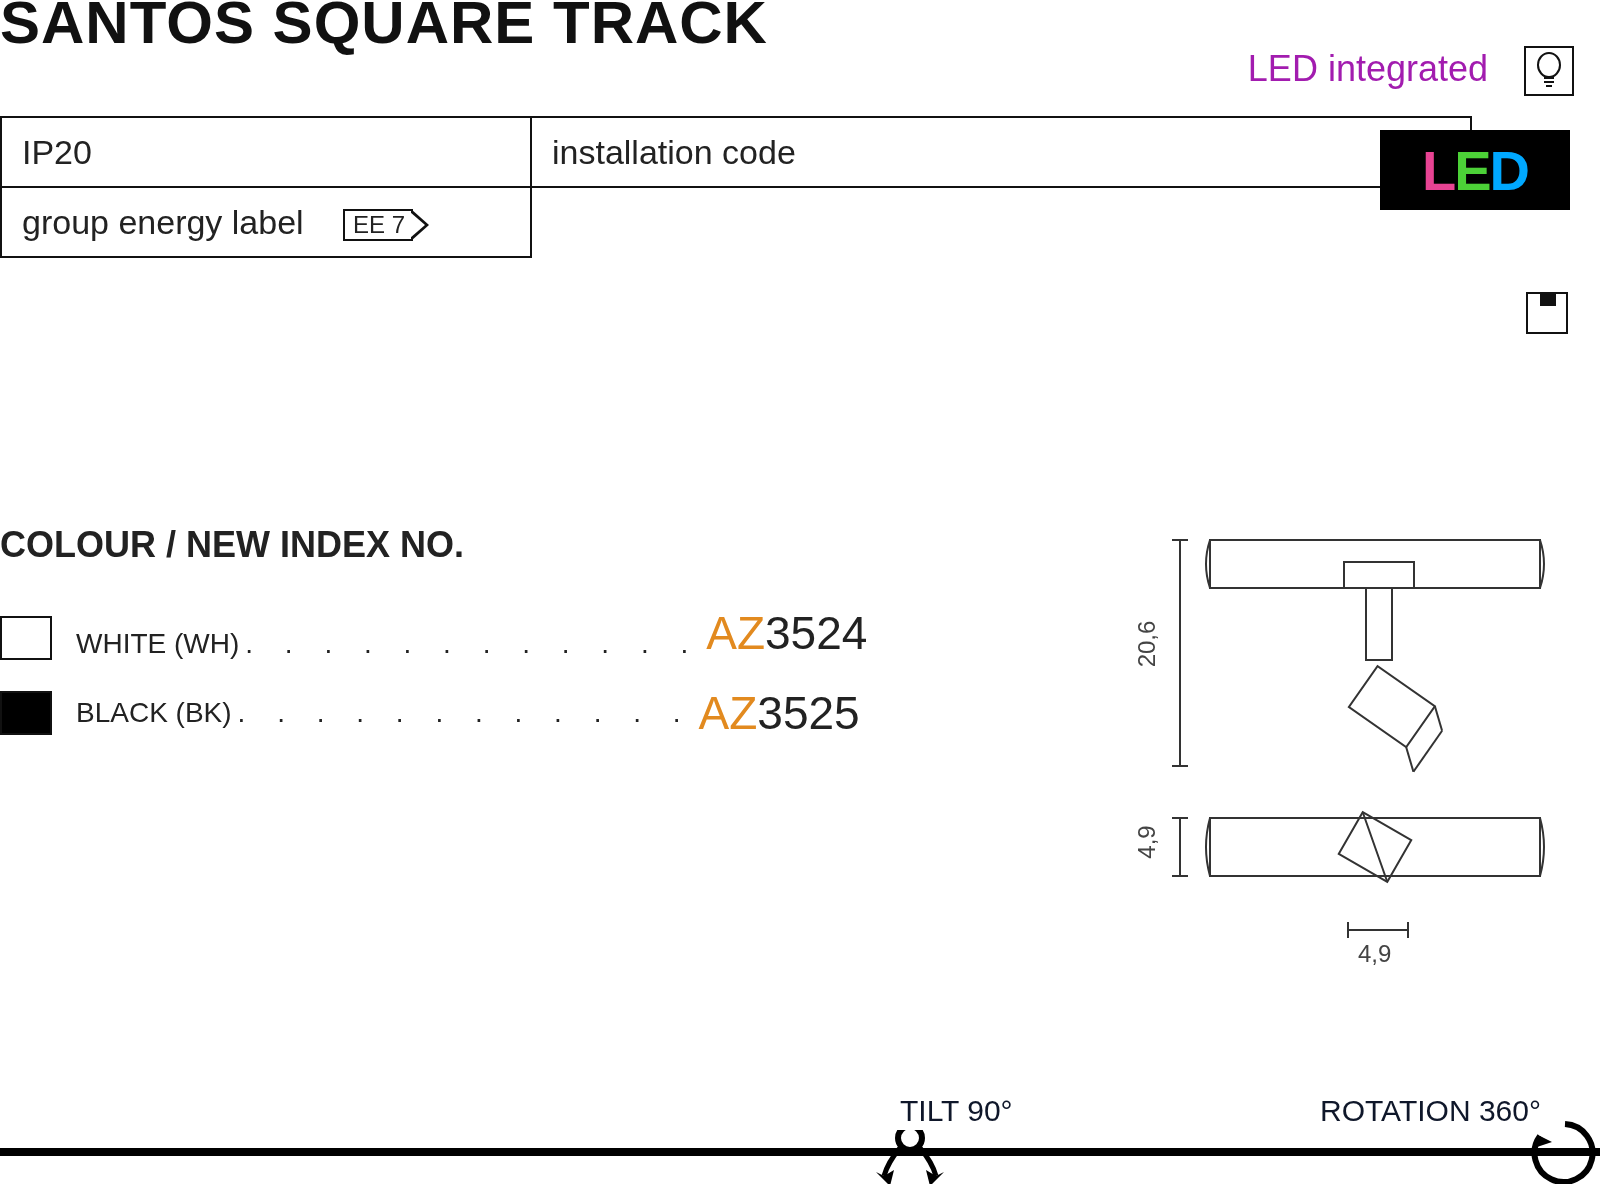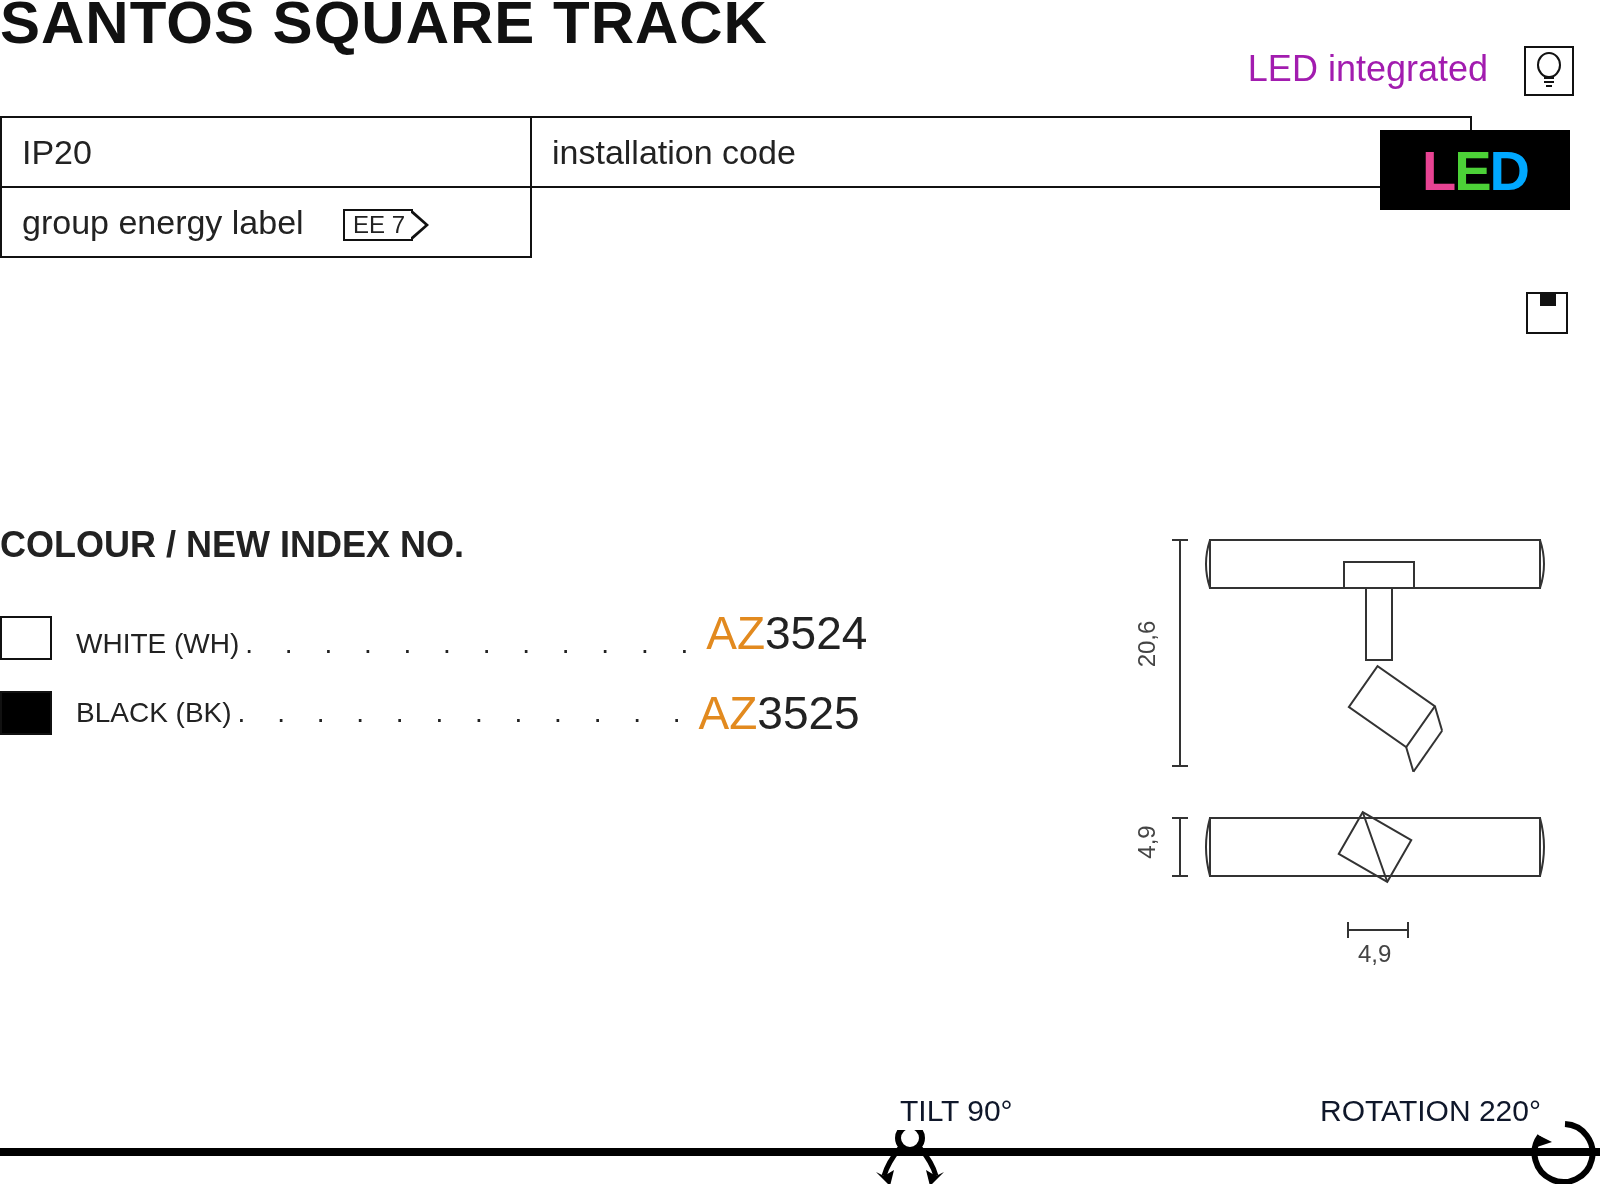--- a/index.html
+++ b/index.html
@@ -274,21 +274,21 @@
     <line x1="248" y1="400" x2="308" y2="400" stroke="#333" stroke-width="2"></line>
     <line x1="248" y1="392" x2="248" y2="408" stroke="#333" stroke-width="2"></line>
     <line x1="308" y1="392" x2="308" y2="408" stroke="#333" stroke-width="2"></line>
   </svg>
   <div class="dim-label" style="top:100px;left:24px;transform:rotate(-90deg);">20,6</div>
   <div class="dim-label" style="top:298px;left:30px;transform:rotate(-90deg);">4,9</div>
   <div class="dim-label" style="top:410px;left:258px;">4,9</div>
 </div>
 
 <div class="tilt-lbl" style="left:900px;">TILT 90°</div>
-<div class="tilt-lbl" style="left:1320px;">ROTATION 220°</div>
+<div class="tilt-lbl" style="left:1320px;">ROTATION 360°</div>
 
 <div class="footer-line"></div>
 
 <div class="tilt-icon" style="left:870px;">
   <svg width="80" height="60" viewBox="0 0 80 60">
     <circle cx="40" cy="8" r="12" fill="#fff" stroke="#000" stroke-width="6"></circle>
     <path d="M30 18 Q18 32 14 46" fill="none" stroke="#000" stroke-width="5"></path>
     <path d="M14 46 l-8 -4 l14 14 l4 -16 z" fill="#000"></path>
     <path d="M50 18 Q62 32 66 46" fill="none" stroke="#000" stroke-width="5"></path>
     <path d="M66 46 l8 -4 l-14 14 l-4 -16 z" fill="#000"></path>

